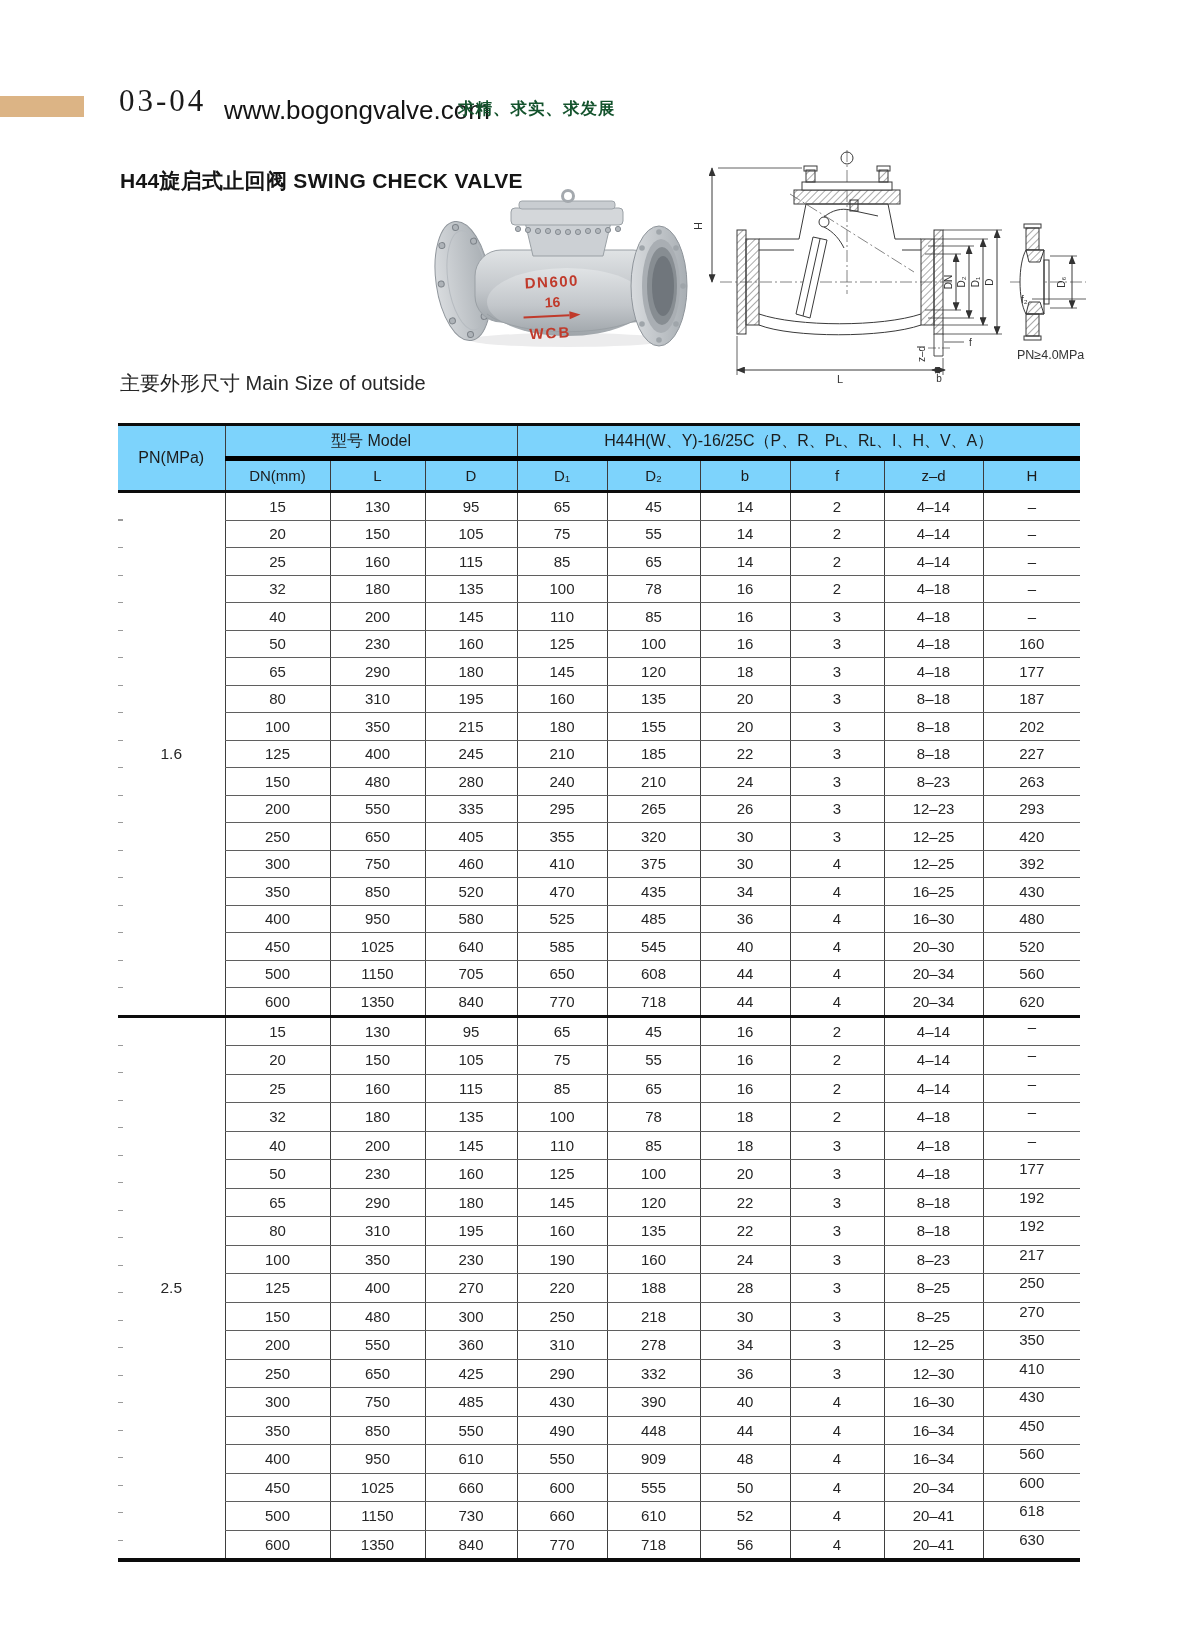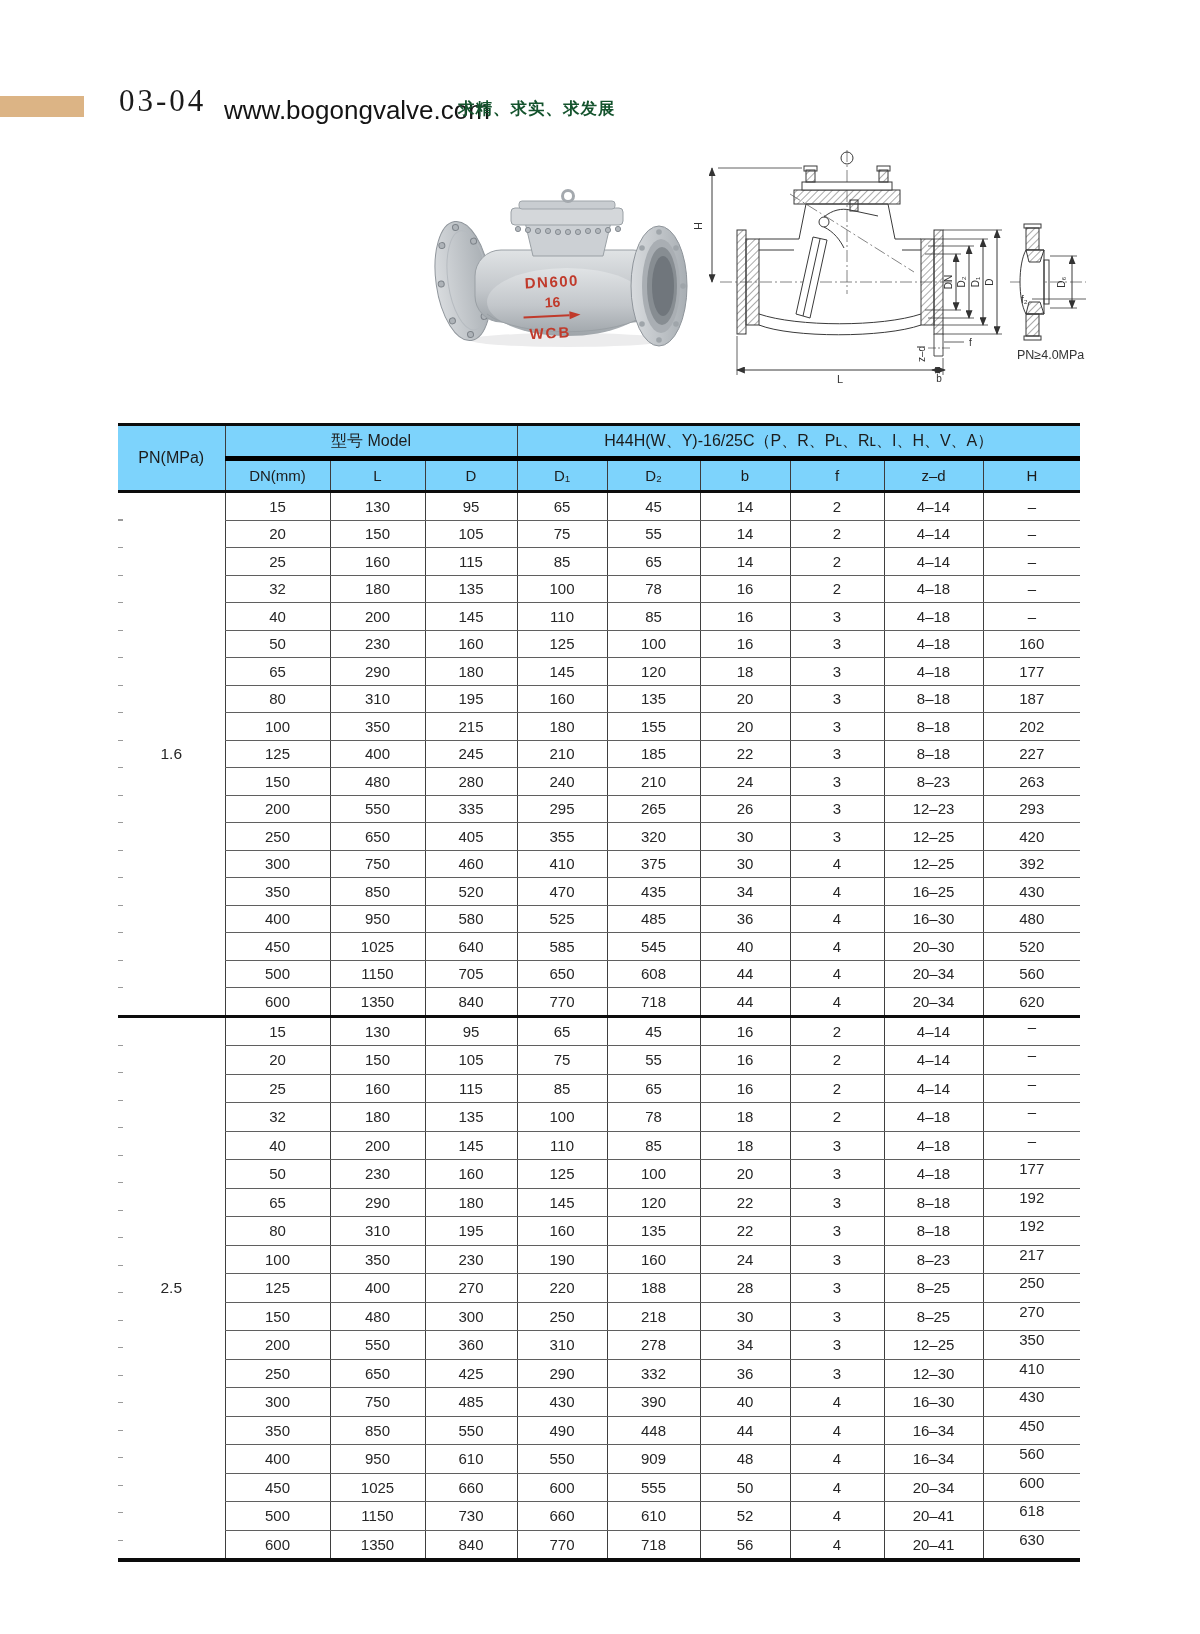--- a/index.html
+++ b/index.html
@@ -45,20 +45,21 @@
 </head>
 <body>
 
 <div class="page">
 
   <div class="corner-bar"></div>
   <span class="pagenum">03-04</span>
   <span class="site">www.bogongvalve.com</span>
   <span class="slogan">求精、求实、求发展</span>
 
+  <h1 class="title">H44旋启式止回阀 SWING CHECK VALVE</h1>
 
   <svg class="photo" viewBox="0 0 268 164">
     <defs>
       <linearGradient id="gBody" x1="0" y1="0" x2="0" y2="1">
         <stop offset="0" stop-color="#e0e3e5"></stop>
           <stop offset="0.55" stop-color="#c3c7cb"></stop>
           <stop offset="1" stop-color="#9ea4a9"></stop>
       </linearGradient>
       <linearGradient id="gFlange" x1="0" y1="0" x2="1" y2="0">
         <stop offset="0" stop-color="#d8dbde"></stop>
@@ -225,20 +226,21 @@
         <line x1="368" y1="166" x2="395" y2="166" stroke-width="0.8"></line>
         <line x1="390" y1="114" x2="390" y2="166" marker-start="url(#ar)" marker-end="url(#ar)"></line>
         <text transform="rotate(-90 383 140)" x="383" y="140" font-size="10" fill="#333" stroke="none" text-anchor="middle">D₆</text>
         <text x="339" y="161" font-size="10" fill="#333" stroke="none">f₂</text>
         <line x1="350" y1="157" x2="404" y2="157" stroke-width="0.8"></line>
       </g>
       <text x="335" y="217" font-size="12.5" fill="#333" stroke="none">PN≥4.0MPa</text>
     </g>
   </svg>
 
+  <h2 class="section-heading">主要外形尺寸 Main Size of outside</h2>
 
   <table class="size-table">
     <colgroup>
       <col style="width:107px">
         <col style="width:105px">
         <col style="width:95px">
         <col style="width:92px">
       <col style="width:90px">
         <col style="width:93px">
         <col style="width:90px">

